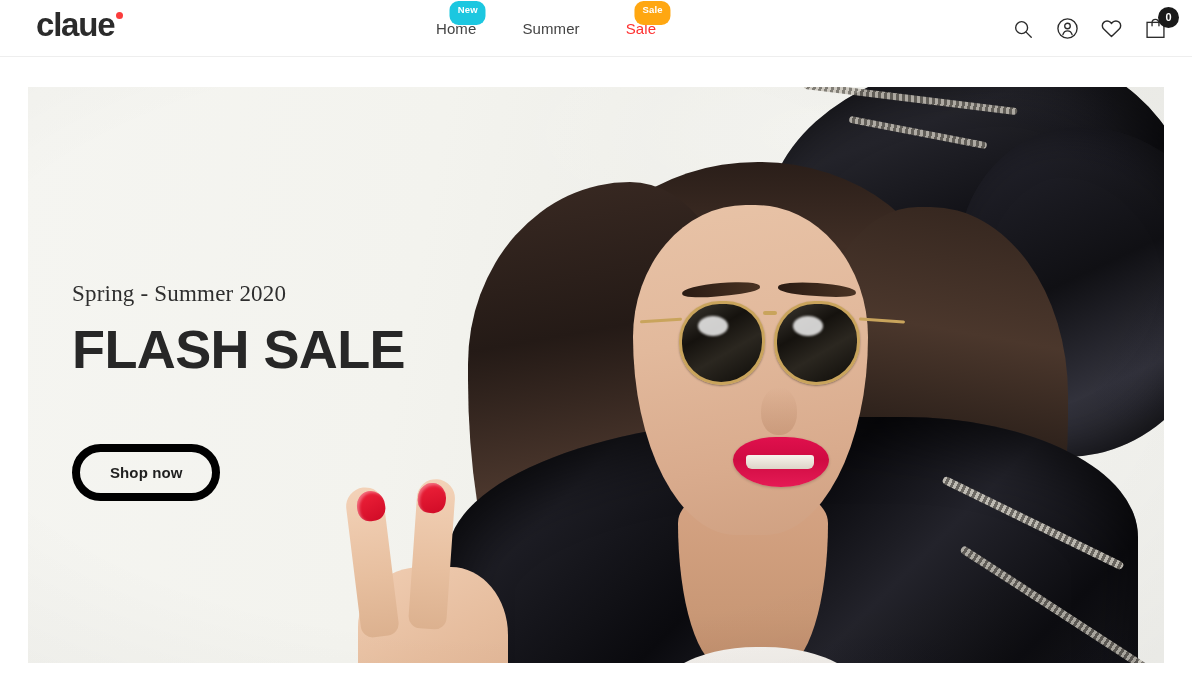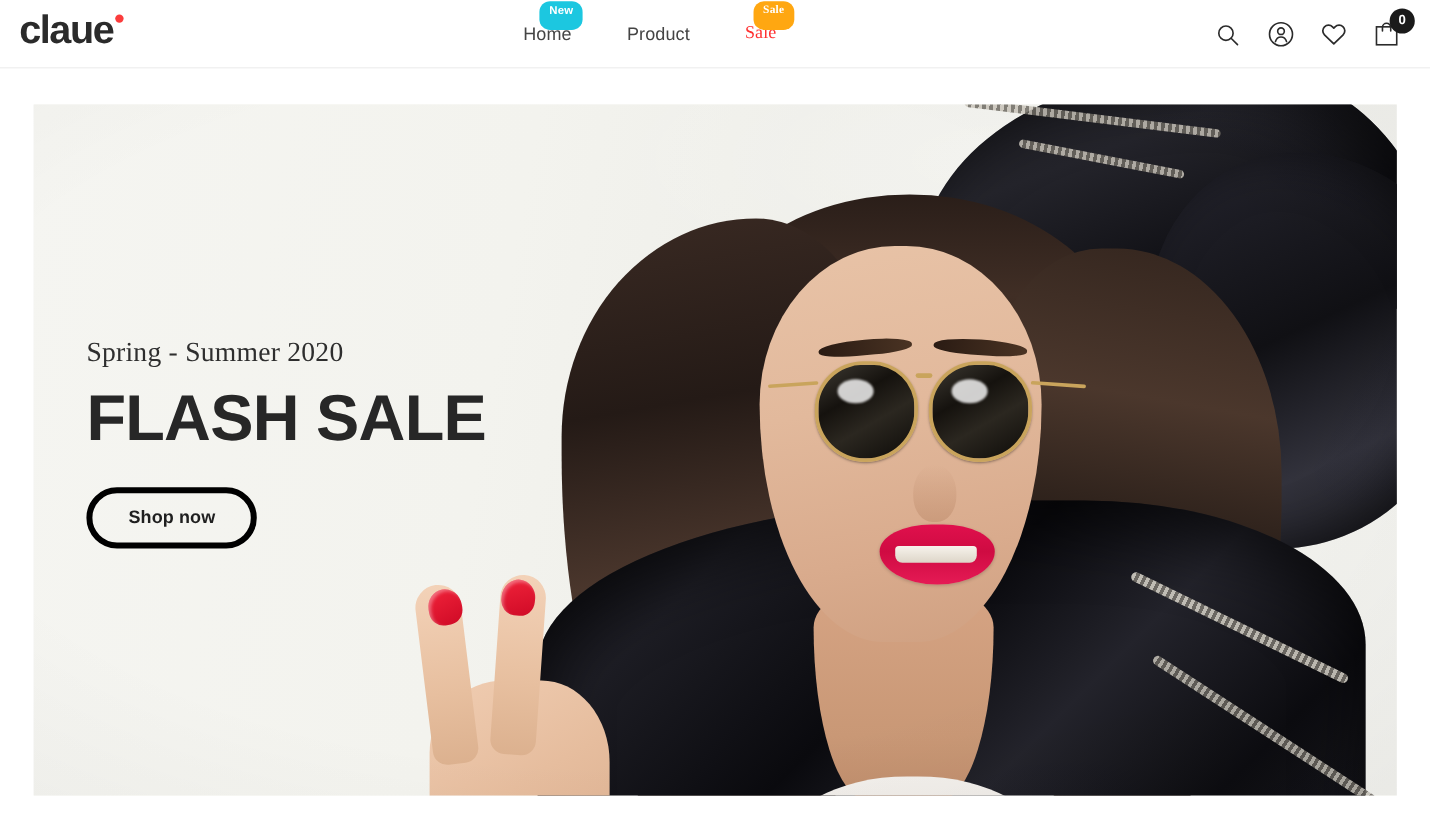--- a/index.html
+++ b/index.html
@@ -18,21 +18,21 @@
     position: relative;
     height: 57px;
     background: #ffffff;
     border-bottom: 1px solid #eeeeee;
     display: flex;
     align-items: center;
   }
 
   .logo {
     position: absolute;
-    left: 16px;
+    left: 36px;
     top: 8px;
     font-size: 33px;
     font-weight: 800;
     letter-spacing: -1.2px;
     color: #2b2b2b;
     line-height: 1;
     display: flex;
     align-items: flex-start;
     cursor: pointer;
   }
@@ -59,21 +59,21 @@
   .nav-item {
     position: relative;
     padding: 0 23px;
     font-size: 15px;
     color: #444444;
     line-height: 57px;
     cursor: pointer;
     white-space: nowrap;
     letter-spacing: .1px;
   }
-  .nav-item.is-sale { color: #ff3030; font-family: Liberation Serif, serif; }
+  .nav-item.is-sale { color: #ff3030; }
 
   .nav-badge {
     position: absolute;
     top: 1px;
     left: 50%;
     transform: translateX(-18%);
     font-size: 9.5px;
     font-weight: 700;
     line-height: 1;
     color: #ffffff;
@@ -361,34 +361,35 @@
     color: #2e2e2e;
     letter-spacing: .2px;
     margin-bottom: 14px;
   }
   .hero-title {
     font-size: 54px;
     font-weight: 700;
     color: #272727;
     letter-spacing: -.6px;
     line-height: 1.05;
-    margin-bottom: 28px;
+    margin-bottom: 46px;
   }
   .shop-btn {
     display: inline-block;
-    border: 5px solid #000000;
+    border: 8px solid #000000;
     background: transparent;
     color: #1f1f1f;
     font-family: "Liberation Sans", sans-serif;
     font-size: 15px;
     font-weight: 700;
     padding: 12px 30px;
     border-radius: 30px;
     cursor: pointer;
     letter-spacing: .1px;
+    margin-top: 20px;
   }
 </style>
 </head>
 <body>
 
 <header class="site-header">
 
   <div class="logo">
     <span>claue</span>
     <span class="logo-dot"></span>
@@ -396,21 +397,21 @@
 
   <nav class="main-nav">
 
 
     <div class="nav-item">
       <span class="nav-badge new">New</span>
       <span>Home</span>
     </div>
 
     <div class="nav-item">
-      <span>Product</span>
+      <span>Summer</span>
     </div>
 
 
     <div class="nav-item is-sale">
       <span class="nav-badge sale">Sale</span>
       <span>Sale</span>
     </div>
 
   </nav>
 

